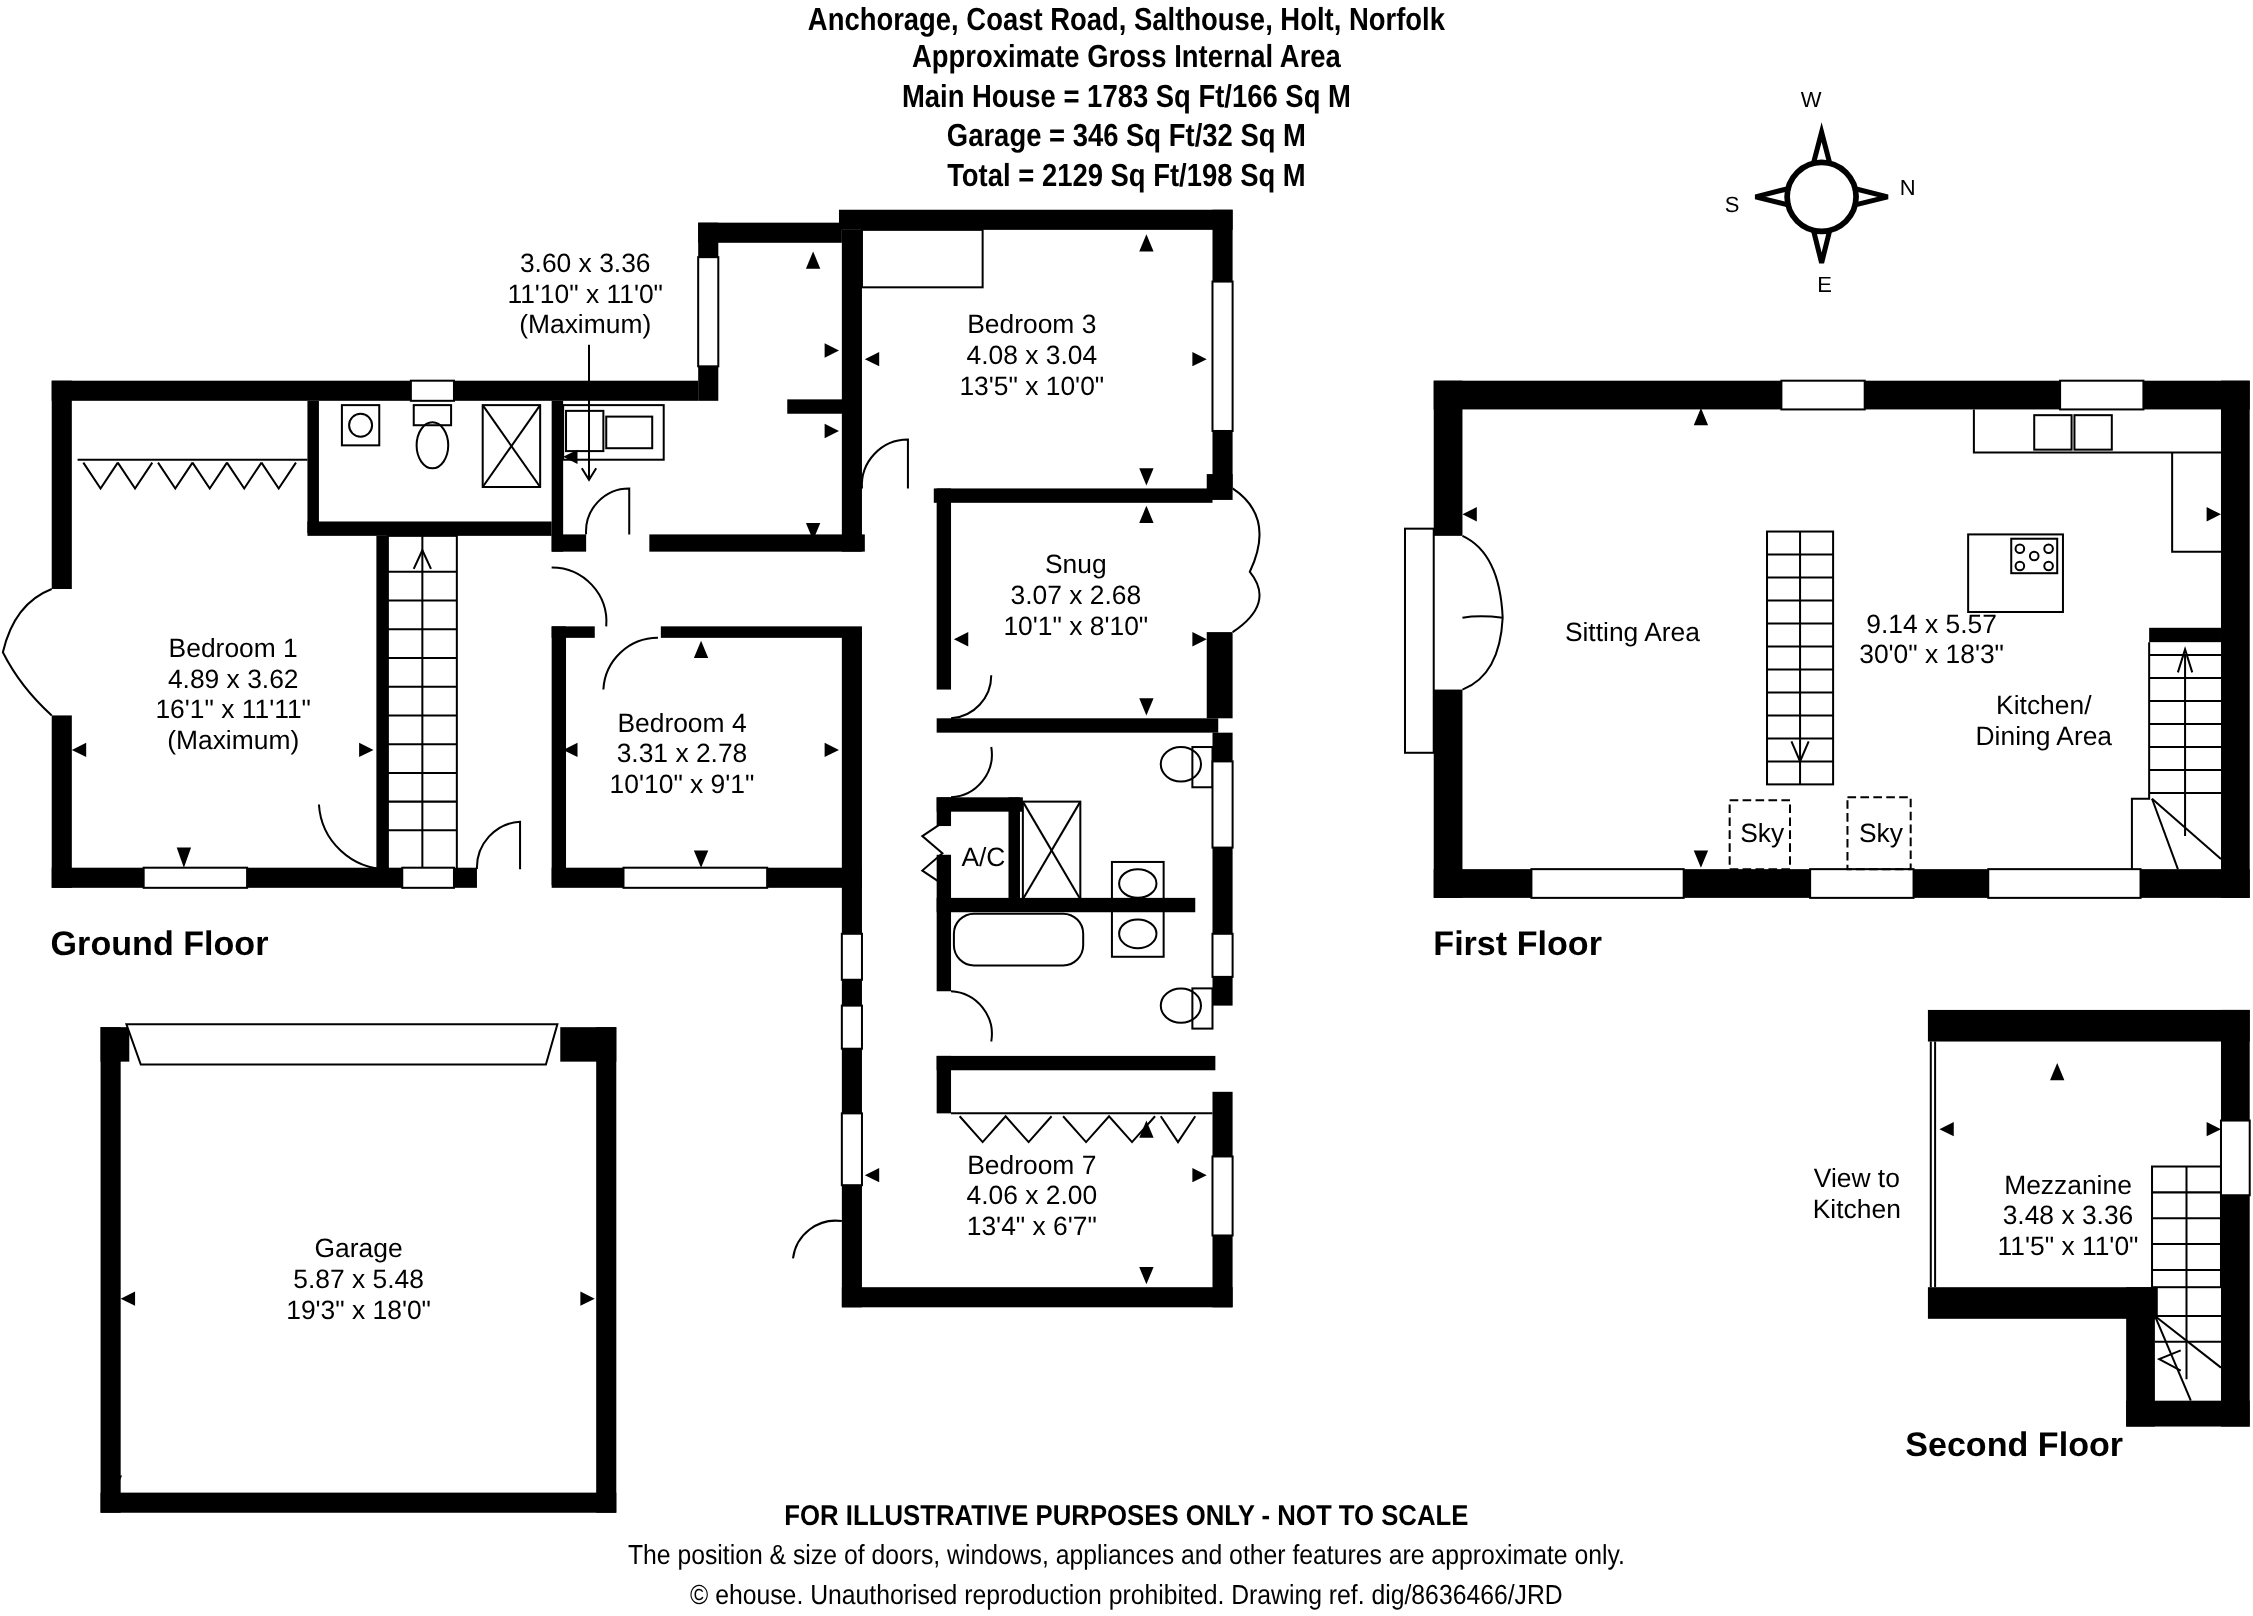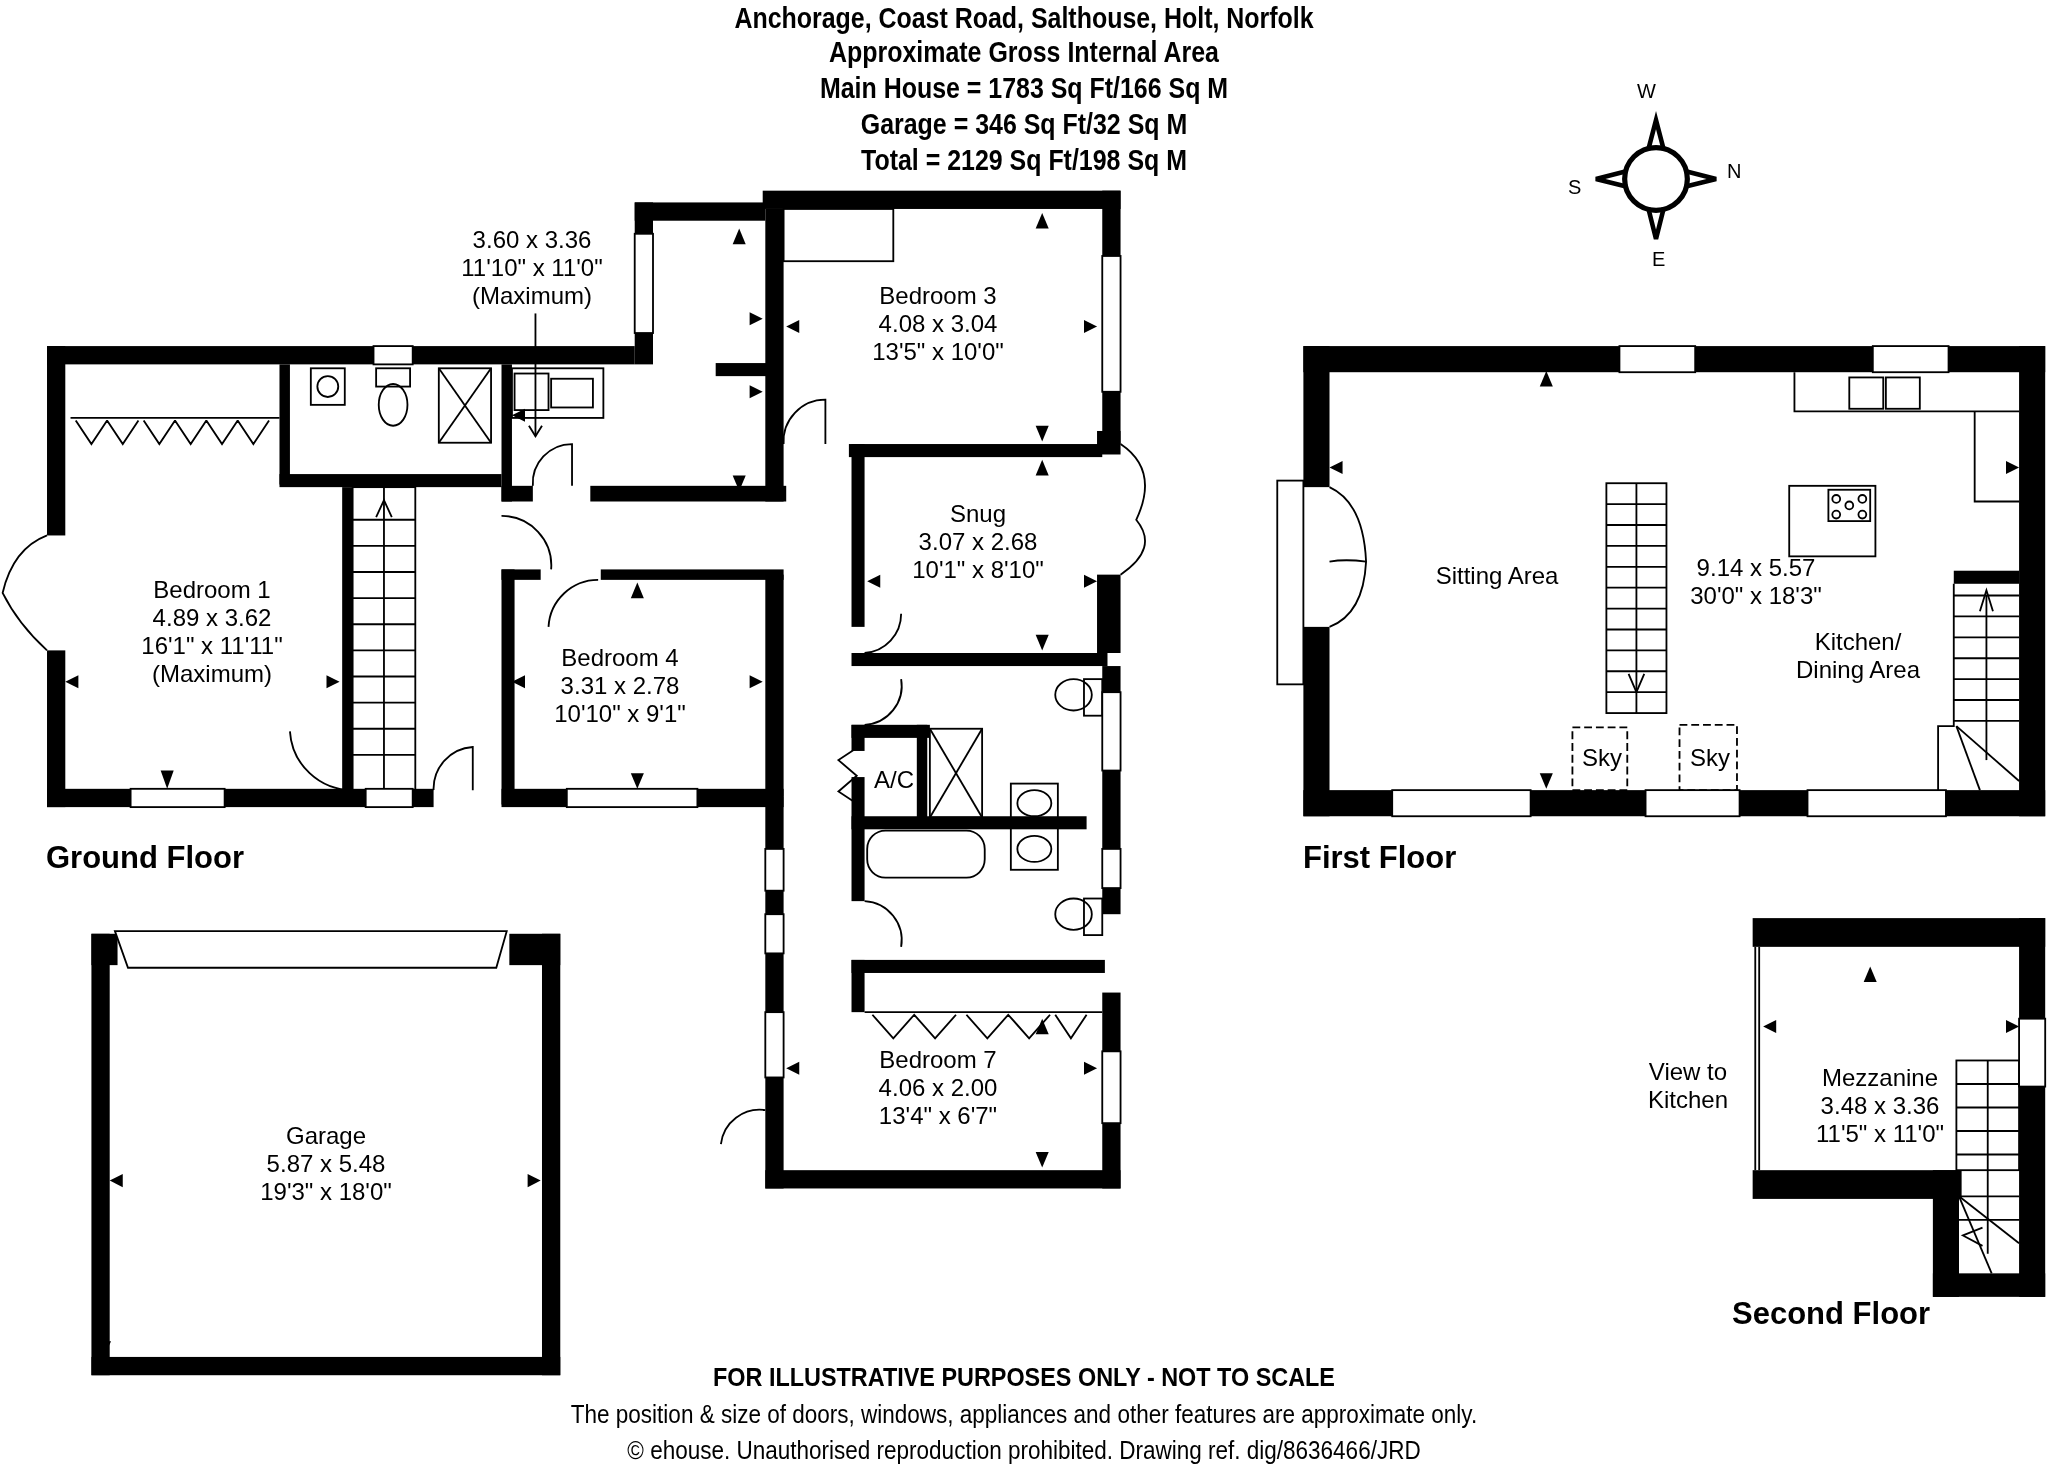--- a/index.html
+++ b/index.html
@@ -351,21 +351,21 @@
 </div>
 <div class="lbl" style="left:894px; top:766px;">A/C</div>
 <div class="floor" style="left:46px; top:840px;">Ground Floor</div>
 
 <div class="lbl" style="left:326px; top:1122px;text-align:center;">
   <div>Garage</div>
   <div>5.87 x 5.48</div>
   <div>19'3" x 18'0"</div>
 </div>
 
-<div class="lbl" style="left:1484px; top:562px;margin-left:13px;">Sitting Area</div>
+<div class="lbl" style="left:1484px; top:562px;">Sitting Area</div>
 <div class="lbl" style="left:1756px; top:554px;">
   <div>9.14 x 5.57</div>
   <div>30'0" x 18'3"</div>
 </div>
 <div class="lbl" style="left:1858px; top:628px;">
   <div>Kitchen/</div>
   <div>Dining Area</div>
 </div>
 <div class="lbl" style="left:1602px; top:744px;">Sky</div>
 <div class="lbl" style="left:1710px; top:744px;">Sky</div>

